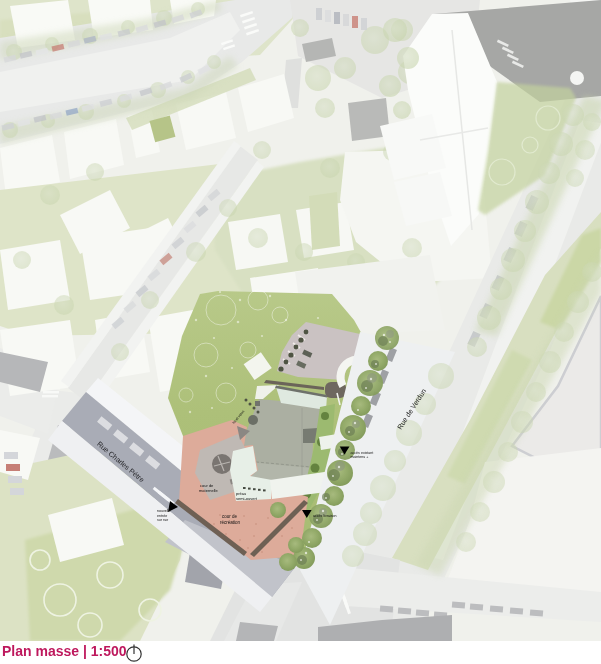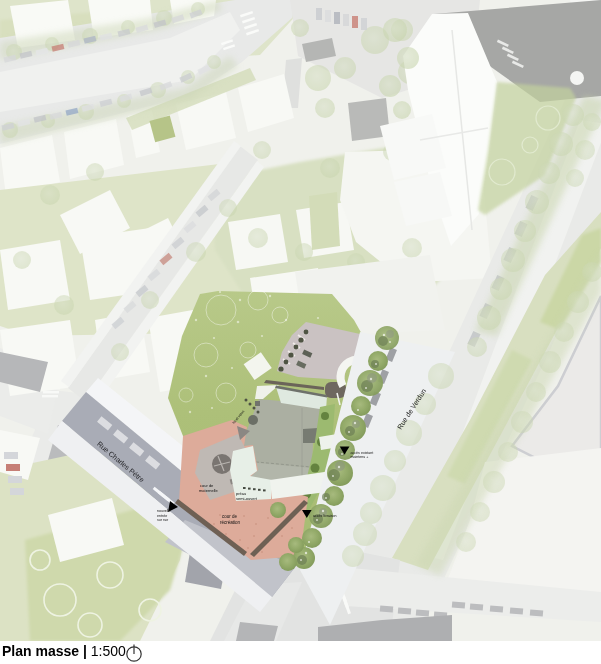--- a/index.html
+++ b/index.html
@@ -651,21 +651,21 @@
 
 <text x="234" y="424" class="tl" font-size="3.5" transform="rotate(-50 234 424)">local vélos</text>
 
 <text x="401" y="430" font-size="7" fill="#222" font-family="Liberation Sans, sans-serif" transform="rotate(-57 401 430)">Rue de Verdun</text>
 
 <text x="96" y="446" font-size="7.2" fill="#26262a" font-family="Liberation Sans, sans-serif" transform="rotate(40 98 446)">Rue Charles Pétre</text>
 </svg>
 
 <div style="position:absolute;left:0;top:641px;width:601px;height:23px;background:#ffffff;">
 
-<div style="position:absolute;left:2px;top:2px;font-size:14px;color:#000000;">
+<div style="position:absolute;left:2px;top:2px;font-size:14px;color:#be185d;font-weight:bold;">
 <b>Plan masse | </b><span>1:500</span>
 </div>
 
 <svg width="22" height="22" style="position:absolute;left:125px;top:3px;">
 <circle cx="9" cy="10" r="7.2" fill="none" stroke="#333" stroke-width="1.2"></circle>
 <line x1="9" y1="10" x2="9" y2="0.5" stroke="#333" stroke-width="1.2"></line>
 </svg>
 </div>
 </div>
 

